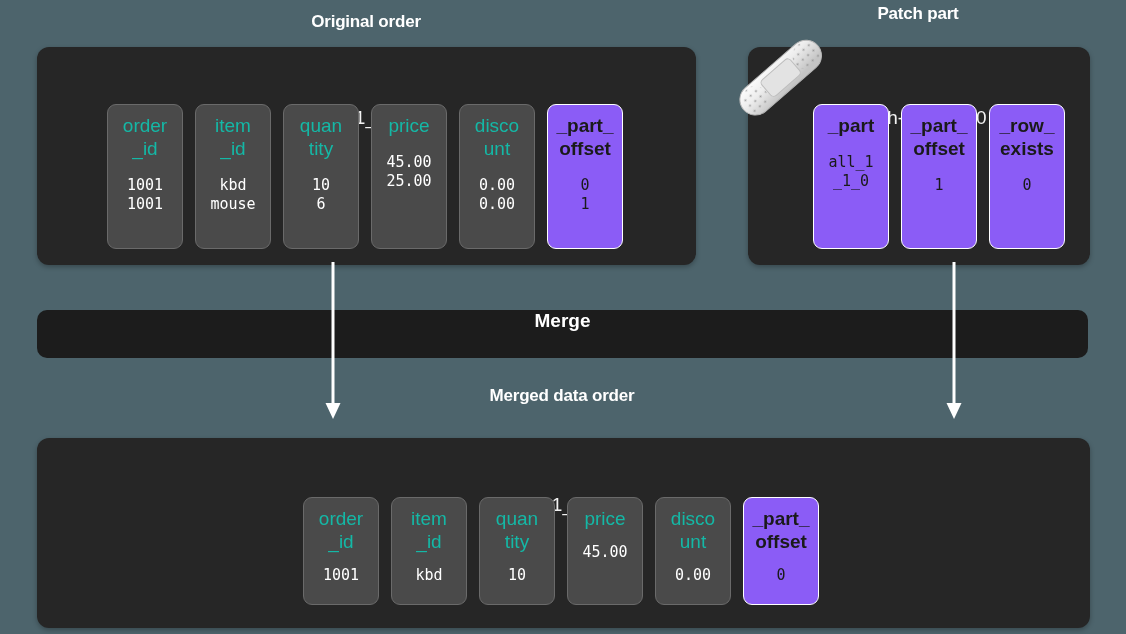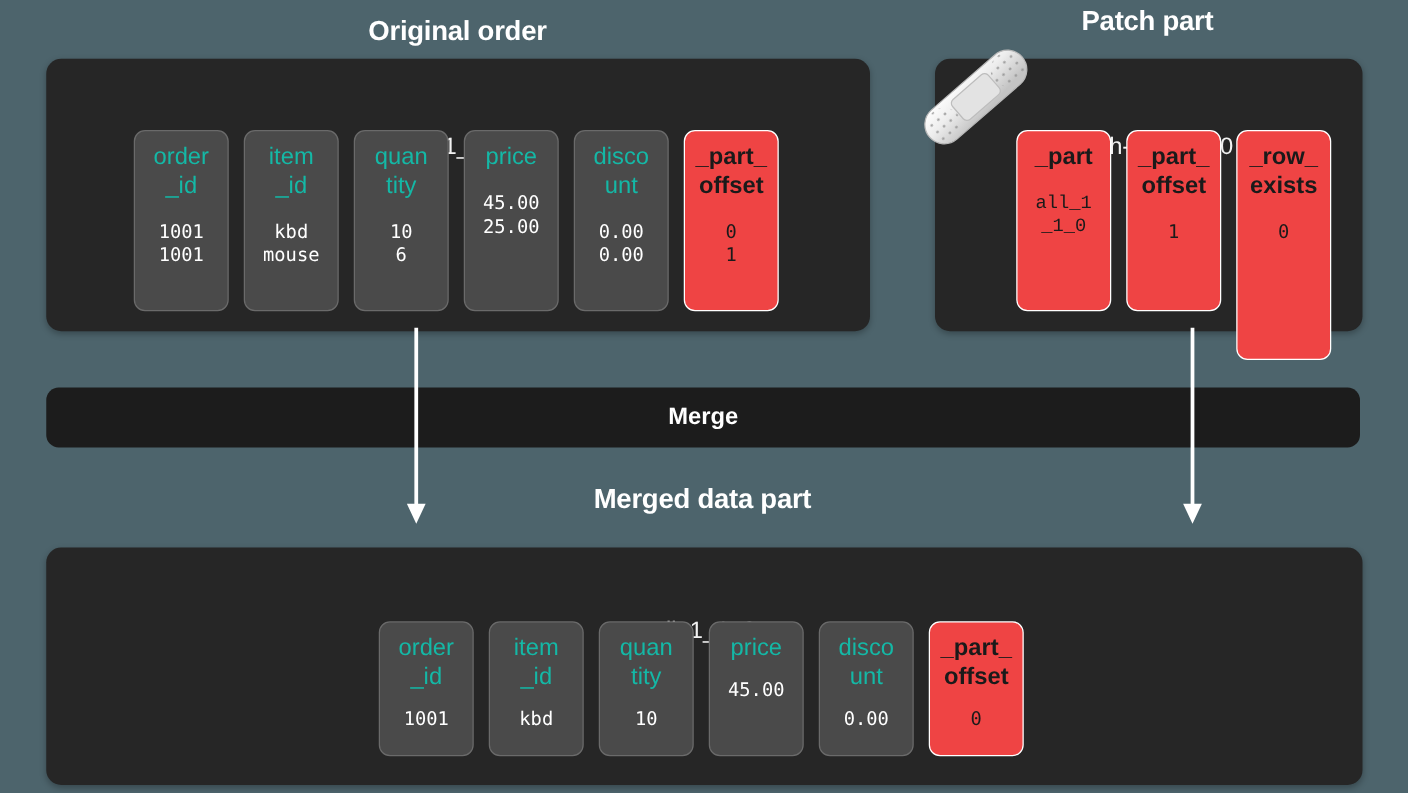--- a/index.html
+++ b/index.html
@@ -17,21 +17,21 @@
   .canvas {
     position: absolute;
     inset: 0;
   }
 
   
   .caption {
     position: absolute;
     color: #ffffff;
     font-weight: bold;
-    font-size: 22px;
+    font-size: 17px;
     letter-spacing: -0.2px;
     text-align: center;
     white-space: nowrap;
   }
 
   
   .panel {
     position: absolute;
     background: #262626;
     border-radius: 12px;
@@ -59,21 +59,21 @@
     display: flex;
     flex-direction: column;
     align-items: center;
     padding-top: 9px;
   }
   .card.grey {
     background: #4a4a4a;
     border: 1px solid #6a6a6a;
   }
   .card.yellow {
-    background: #ef4444;
+    background: #8b5cf6;
     border: 1px solid #ffffff;
   }
   .card-head {
     font-size: 19px;
     line-height: 23px;
     font-weight: normal;
     text-align: center;
     white-space: pre-line;
   }
   .card.grey .card-head { color: #14b8a6; }
@@ -88,21 +88,21 @@
   }
   .card.grey .card-val { color: #ffffff; }
   .card.yellow .card-val { color: #1a1a1a; }
 
   
   .merge-bar {
     position: absolute;
     background: #1c1c1c;
     border-radius: 10px;
     display: flex;
-    align-items: center;
+    align-items: flex-start;
     justify-content: center;
   }
   .merge-bar span {
     color: #ffffff;
     font-weight: bold;
     font-size: 19px;
   }
 
   
   .arrow {
@@ -116,21 +116,21 @@
 </style>
 </head>
 <body>
 
 <div class="canvas">
 
   <div class="caption" style="left:211px; top:12px; width:310px;">Original order</div>
 
   <div class="caption" style="left:798px; top:4px; width:240px;">Patch part</div>
 
-  <div class="caption" style="left:412px; top:386px; width:300px;">Merged data part</div>
+  <div class="caption" style="left:412px; top:386px; width:300px;">Merged data order</div>
 
   <div class="panel" style="left:37px; top:47px; width:659px; height:218px;">
     <div class="panel-title" style="top:60px;">all_1_1_0</div>
     <div class="cards" style="left:70px; top:57px; gap:12px;">
         <div class="card grey" style="width: 76px; height: 145px;">
           <div class="card-head">order
 _id</div>
           <div class="card-val" style="margin-top: 16px;">1001
 1001</div>
         </div>
@@ -164,29 +164,29 @@
 1</div>
         </div>
       </div>
   </div>
 
   <div class="panel" style="left:748px; top:47px; width:342px; height:218px;">
     <div class="panel-title" style="top:60px;">patch-all_1_1_0</div>
     <div class="cards" style="left:45px; top:57px; gap:12px;padding-left:20px;">
         <div class="card yellow" style="width: 76px; height: 145px;">
           <div class="card-head">_part</div>
-          <div class="card-val" style="margin-top: 16px; font-family: Liberation Mono, monospace;">all_1
+          <div class="card-val" style="margin-top: 16px;">all_1
 _1_0</div>
         </div>
         <div class="card yellow" style="width: 76px; height: 145px;">
           <div class="card-head">_part_
 offset</div>
           <div class="card-val" style="margin-top: 16px;">1</div>
         </div>
-        <div class="card yellow" style="width: 76px; height: 184px;">
+        <div class="card yellow" style="width: 76px; height: 145px;">
           <div class="card-head">_row_
 exists</div>
           <div class="card-val" style="margin-top: 16px;">0</div>
         </div>
       </div>
   </div>
 
   <div class="bandage" style="left:729px; top:26px; width:104px; height:104px;">
     <svg width="104" height="104" viewBox="0 0 104 104">
       <defs>

